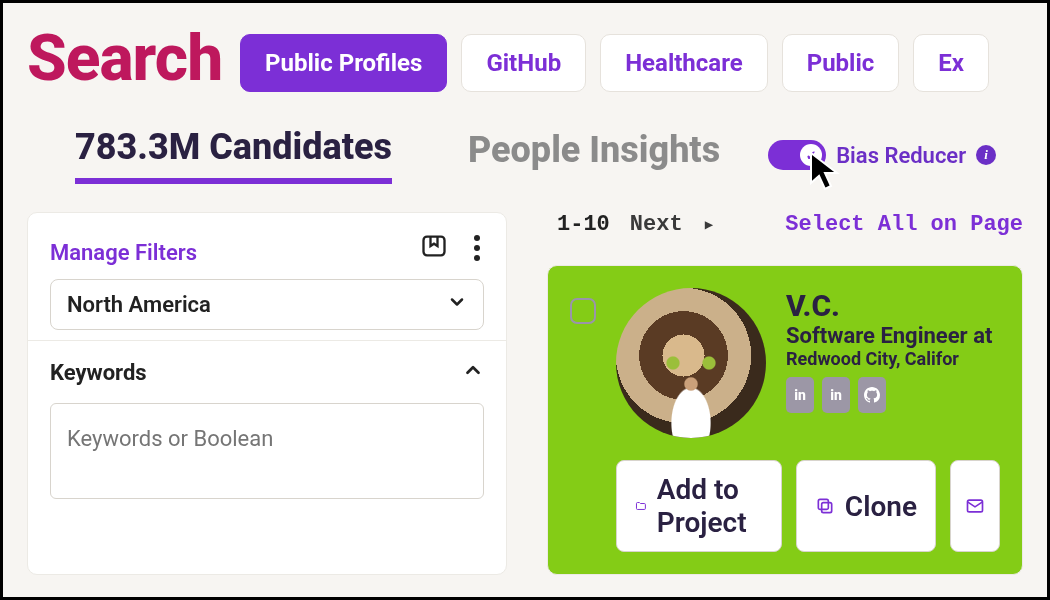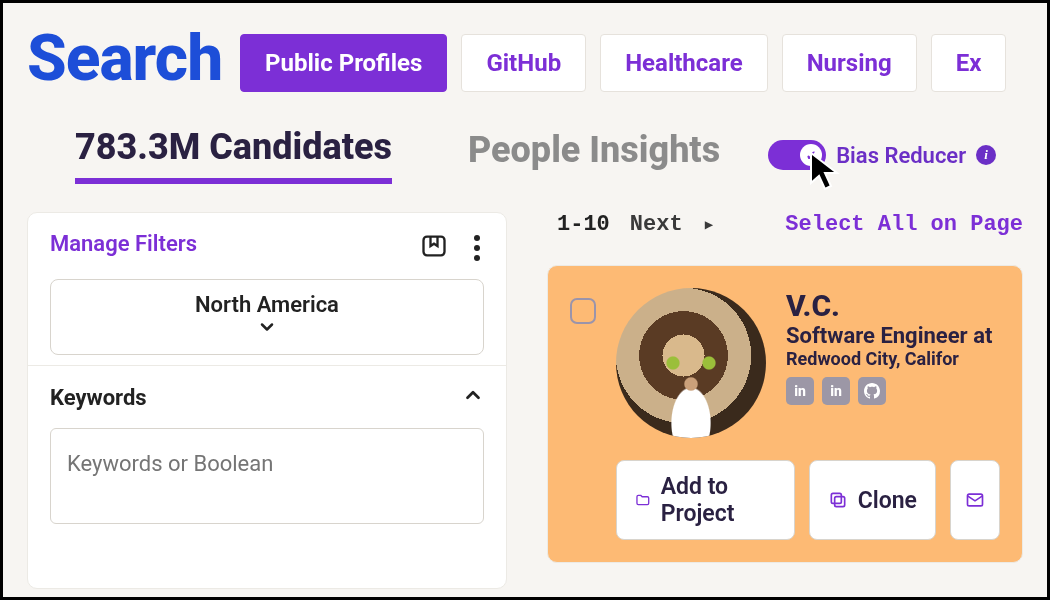--- a/index.html
+++ b/index.html
@@ -15,32 +15,32 @@
   
   .header-row {
     display: flex;
     align-items: center;
     padding: 18px 24px 0 24px;
     gap: 18px;
   }
   .page-title {
     font-size: 64px;
     font-weight: 800;
-    color: #1d4ed8;
+    color: #be185d;
     letter-spacing: -1px;
   }
   .chips {
     display: flex;
     gap: 14px;
     margin-top: 8px;
   }
   .chip {
     background: #fff;
     border: 1px solid #e6e2dc;
-    border-radius: 4px;
+    border-radius: 10px;
     padding: 14px 24px;
     font-size: 24px;
     font-weight: 700;
     color: #7c2fd6;
     cursor: pointer;
     white-space: nowrap;
   }
   .chip.active {
     background: #7c2fd6;
     color: #fff;
@@ -124,21 +124,21 @@
   
   .filters {
     width: 480px;
     background: #fff;
     border-radius: 10px;
     border: 1px solid #eceae5;
     padding: 18px 22px 60px 22px;
   }
   .filters-head {
     display: flex;
-    align-items: flex-start;
+    align-items: flex-end;
     justify-content: space-between;
     margin-bottom: 14px;
   }
   .manage-filters {
     font-size: 22px;
     font-weight: 600;
     color: #7c2fd6;
     cursor: pointer;
   }
   .filters-head-icons {
@@ -165,21 +165,20 @@
     border-radius: 8px;
     padding: 12px 16px;
     display: flex;
     align-items: center;
     justify-content: space-between;
     font-size: 22px;
     font-weight: 600;
     color: #222;
     cursor: pointer;
     margin-bottom: 8px;
-    flex-direction: column;
   }
   .chevron-down svg { width: 20px; height: 20px; stroke:#222; stroke-width:3; fill:none; stroke-linecap:round; stroke-linejoin:round;}
   .divider {
     height: 1px;
     background: #eceae5;
     margin: 10px -22px 18px -22px;
   }
   .keywords-head {
     display: flex;
     align-items: center;
@@ -232,21 +231,21 @@
   .next-btn .tri { font-size:14px; }
   .select-all {
     margin-left: auto;
     font-size: 22px;
     font-weight: 600;
     color: #7c2fd6;
     cursor: pointer;
     white-space: nowrap;
   }
   .card {
-    background: #fdba74;
+    background: #84cc16;
     border: 1px solid #eceae5;
     border-radius: 10px;
     margin-top: 28px;
     padding: 22px 22px 22px 22px;
   }
   .card-top {
     display: flex;
     gap: 20px;
     align-items: flex-start;
   }
@@ -296,42 +295,42 @@
     color: #2a2142;
     white-space: nowrap;
   }
   .social-row {
     display: flex;
     gap: 8px;
     margin-top: 8px;
   }
   .social-badge {
     width: 28px;
-    height: 28px;
+    height: 36px;
     border-radius: 5px;
     background: #9c97a6;
     color: #fff;
     display: flex;
     align-items: center;
     justify-content: center;
     font-size: 14px;
     font-weight: 800;
   }
   .card-actions {
     display: flex;
     gap: 14px;
     margin-top: 22px;
     margin-left: 46px;
   }
   .action-btn {
     border: 1px solid #d8d4cd;
     border-radius: 8px;
     background: #fff;
     padding: 12px 18px;
-    font-size: 23px;
+    font-size: 28px;
     font-weight: 600;
     color: #2a2142;
     cursor: pointer;
     display: flex;
     align-items: center;
     gap: 10px;
   }
   .action-btn svg { width:20px; height:20px; stroke:#7c2fd6; stroke-width:2; fill:none; }
   
   .cursor {
@@ -343,21 +342,21 @@
 </style>
 </head>
 <body>
 
 <div class="header-row">
   <div class="page-title">Search</div>
   <div class="chips">
     <div class="chip active">Public Profiles</div>
     <div class="chip">GitHub</div>
     <div class="chip">Healthcare</div>
-    <div class="chip">Nursing</div>
+    <div class="chip">Public</div>
     <div class="chip">Ex</div>
   </div>
 </div>
 
 <div class="tabs-row">
   <div class="tab active">783.3M Candidates</div>
   <div class="tab">People Insights</div>
   <div class="bias-wrap">
     <div class="toggle">
       <div class="toggle-knob">✓</div>

